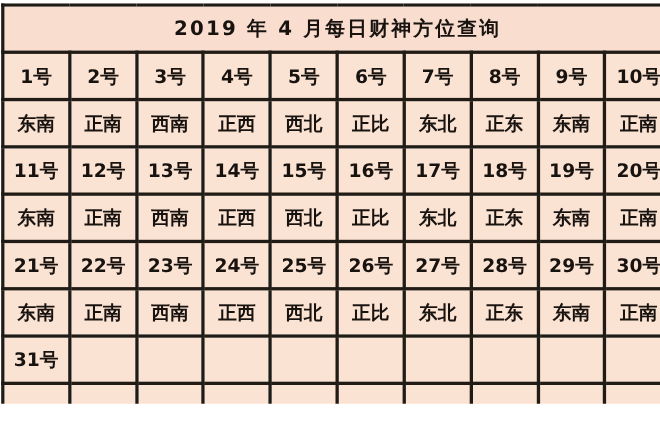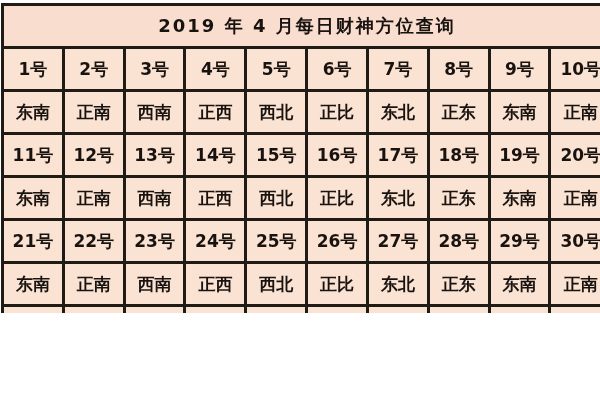--- a/index.html
+++ b/index.html
@@ -9,21 +9,21 @@
     height: 400px;
     overflow: hidden;
     background: #ffffff;
     font-family: "DejaVu Sans", "Liberation Sans", sans-serif;
   }
   .table-wrap {
     position: absolute;
     top: 3px;
     left: 1px;
     width: 599px;
-    height: 310px;
+    height: 364px;
     overflow: hidden;
   }
   table.wealth-table {
     border-collapse: collapse;
     table-layout: fixed;
     width: 612px;
   }
   table.wealth-table td, table.wealth-table th {
     border: 3px solid #211b15;
     background: #fbe3d4;

